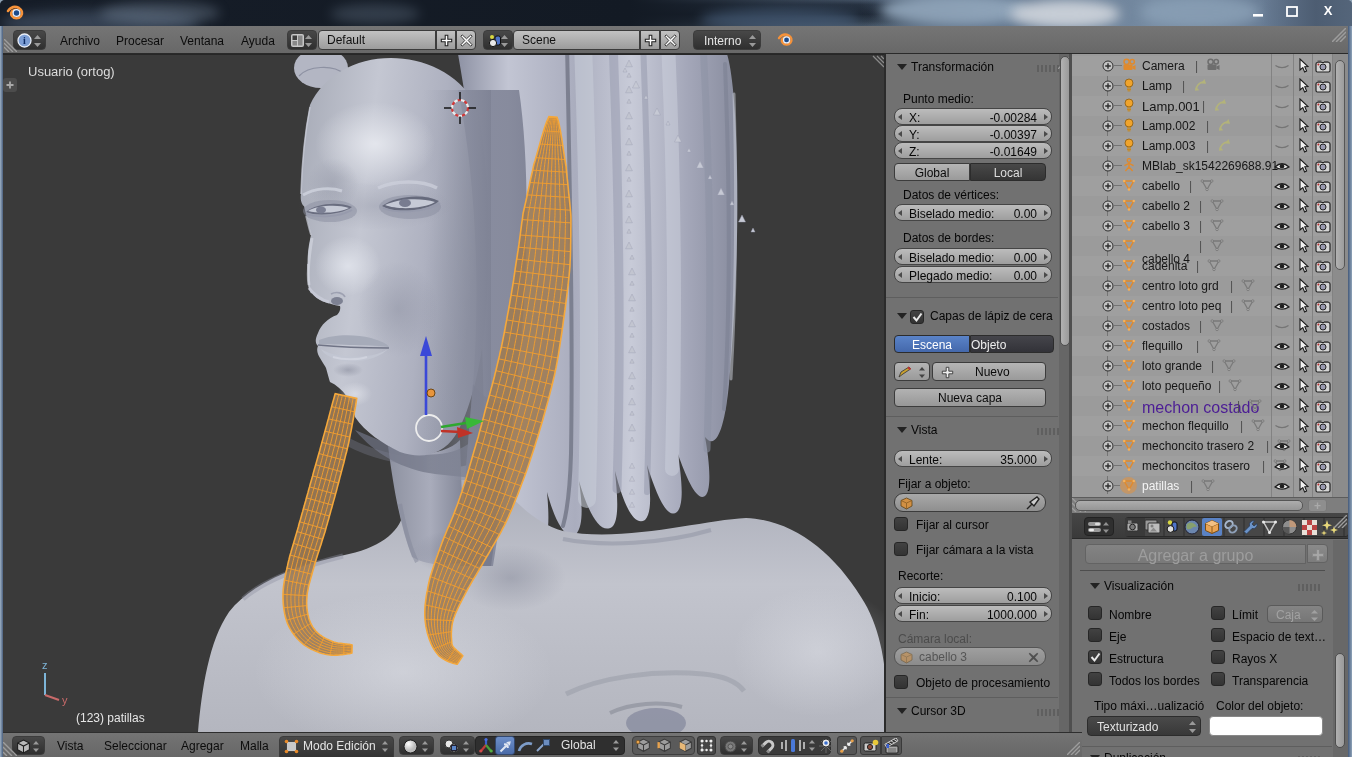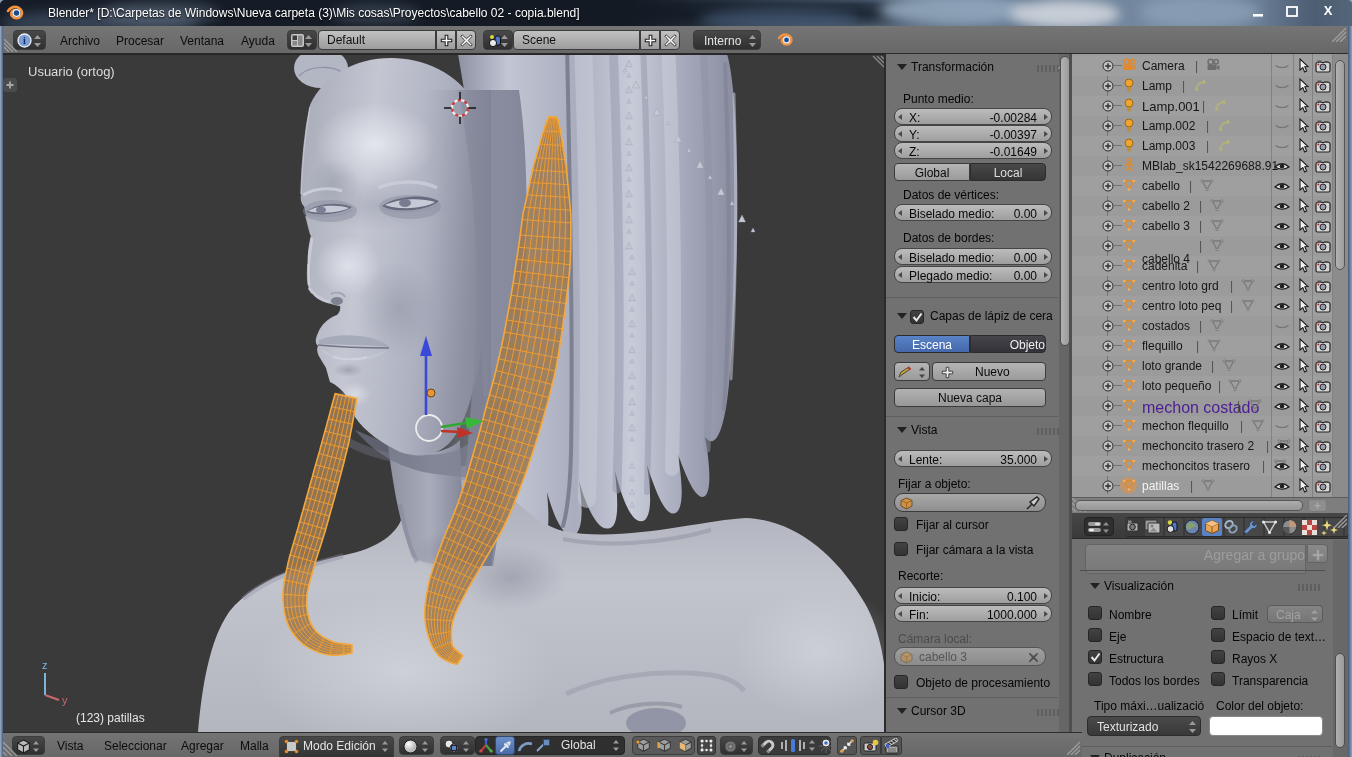--- a/index.html
+++ b/index.html
@@ -46,21 +46,20 @@
 <div class="cloud" style="left:1140px;top:-4px;width:120px;height:32px;background:#8aa0b6;opacity:.85"></div>
       <div class="abs" style="left:1262px;top:0;width:90px;height:26px;background:linear-gradient(90deg,rgba(70,86,106,0),#4d5d72 60%,#54657a)"></div>
 <div class="cloud" style="left:700px;top:8px;width:160px;height:24px;background:#4e6684;opacity:.6"></div>
 <div class="cloud" style="left:0px;top:10px;width:200px;height:26px;background:#56677e;opacity:.5"></div>
       <div class="cloud" style="left:100px;top:2px;width:120px;height:22px;background:#8a9cb0;opacity:.35"></div>
       <div class="cloud" style="left:330px;top:4px;width:90px;height:20px;background:#7a8ca0;opacity:.3"></div>
 <svg class="abs" style="left:6px;top:3px" width="22" height="19" viewBox="0 0 22 19">
 <path d="M2 8 C5 4,9 3,13 5 C16 7,17 10,15 13 C13 16,8 16,6 13 C4.5 11,5 8.5,7.5 7.5 C10 6.5,12.5 8,12.5 10" fill="none" stroke="#f6923a" stroke-width="2.6" stroke-linecap="round"></path>
 <circle cx="10.5" cy="10" r="3.4" fill="#1b4a8a" stroke="#e8effa" stroke-width="1.4"></circle>
 </svg>
-<div id="titletxt">Blender* [D:\Carpetas de Windows\Nueva carpeta (3)\Mis cosas\Proyectos\cabello 02 - copia.blend]</div>
 <div class="abs" style="left:1243px;top:4px;width:30px;height:15px;text-align:center"><svg width="14" height="11">
           <rect x="2" y="7" width="10" height="2.6" fill="#fff"></rect>
         </svg></div>
 <div class="abs" style="left:1277px;top:4px;width:30px;height:15px;text-align:center"><svg width="14" height="12">
           <rect x="2" y="1" width="10" height="9" fill="none" stroke="#fff" stroke-width="1.8"></rect>
         </svg></div>
 <div class="abs" style="left:1312px;top:3px;width:32px;height:16px;text-align:center;color:#fff;font-size:13px;font-weight:bold">X</div>
 </div>
 <div class="abs" id="bl"></div>
 <div class="abs" id="br"></div>
@@ -377,21 +376,21 @@
         <span class="lab">Plegado medio:</span>
         <span class="val">0.00</span>
       </div>
 <div class="abs" style="left:0;top:243px;width:172px;height:1px;background:#5e5e5e"></div>
 <div class="abs" style="left:44px;top:255px;color:#060606;font-size:12px;white-space:nowrap">Capas de lápiz de cera</div>
       <div class="abs" style="left:11px;top:259px;width:0;height:0;border-left:5px solid transparent;border-right:5px solid transparent;border-top:6px solid #222"></div>
 <div class="chk" style="left:24px;top:256px"><svg width="13" height="13">
           <path d="M2.5 6 L5.5 9.5 L10.5 2.5" stroke="#e8e8e8" stroke-width="2" fill="none"></path>
         </svg></div>
 <div class="abs" style="left:8px;top:281px;width:76px;height:18px;background:linear-gradient(180deg,#5a83c8,#4468ab);border:1px solid #2c2c2c;border-radius:4px 0 0 4px;text-align:center;color:#fff;padding-top:2px">Escena</div>
-<div class="abs" style="left:84px;top:281px;width:76px;height:18px;background:linear-gradient(180deg,#45454b,#323238);border:1px solid #2c2c2c;border-radius:0 4px 4px 0;text-align:right;color:#eee;padding-top:2px">Objeto</div>
+<div class="abs" style="left:84px;top:281px;width:84px;height:18px;background:linear-gradient(180deg,#45454b,#323238);border:1px solid #2c2c2c;border-radius:0 4px 4px 0;text-align:left;color:#eee;padding-top:2px">Objeto</div>
 <div class="abs" style="left:8px;top:308px;width:36px;height:19px;background:linear-gradient(180deg,#b5b5b5,#9a9a9a);border:1px solid #3c3c3c;border-radius:4px">
         <svg style="position:absolute;left:2px;top:2px" width="15" height="14" viewBox="0 0 15 14">
           <path d="M2 12 L4 7 L12 2 L13.5 4 L6 9 Z" fill="#caa12e" stroke="#333" stroke-width=".8"></path>
           <path d="M11 2.2 L13.4 4.4" stroke="#b33" stroke-width="2"></path>
         </svg>
         <svg class="updown" style="right:2px" width="8" height="13">
           <path d="M4 1 L7 4.5 L1 4.5 Z" fill="#444"></path>
           <path d="M4 12 L1 8.5 L7 8.5 Z" fill="#444"></path>
         </svg>
       </div>
@@ -1102,21 +1101,21 @@
           <rect x="7" y="7" width="5" height="5" fill="#e8e0d8"></rect>
           <rect x="2" y="12" width="5" height="5" fill="#e8e0d8"></rect>
           <rect x="12" y="12" width="5" height="5" fill="#e8e0d8"></rect>
         </g>
 <g transform="translate(195,0)">
           <path d="M7 2 L8.2 6 L12 7.2 L8.2 8.4 L7 12.4 L5.8 8.4 L2 7.2 L5.8 6 Z" fill="#e8d87a"></path>
           <path d="M14 8 L15 11 L18 12 L15 13 L14 16 L13 13 L10 12 L13 11 Z" fill="#e8d87a"></path>
           <path d="M4 12 L4.7 14.3 L7 15 L4.7 15.7 L4 18 L3.3 15.7 L1 15 L3.3 14.3 Z" fill="#e8d87a"></path>
         </g>
 </svg>
-<div class="abs" style="left:13px;top:31px;width:221px;height:30px;background:linear-gradient(180deg,#838383,#797979);border:1px solid #636363;border-radius:4px 0 0 4px;text-align:right;padding-top:2px;font-size:14px"><span style="color:#9d9d9d">Agregar a grupo</span></div>
+<div class="abs" style="left:13px;top:31px;width:221px;height:20px;background:linear-gradient(180deg,#838383,#797979);border:1px solid #636363;border-radius:4px 0 0 4px;text-align:center;padding-top:2px;font-size:16px"><span style="color:#9d9d9d">Agregar a grupo</span></div>
 <div class="abs" style="left:235px;top:31px;width:21px;height:19px;background:linear-gradient(180deg,#8a8a8a,#7c7c7c);border:1px solid #636363;border-radius:0 4px 4px 0">
         <svg style="position:absolute;left:3px;top:3px" width="14" height="14" viewBox="0 0 15 15">
           <path d="M6 1.5 h3 v4.5 h4.5 v3 h-4.5 v4.5 h-3 v-4.5 h-4.5 v-3 h4.5 Z" fill="#a8a8a8" stroke="#888" stroke-width="1"></path>
         </svg>
       </div>
 <div class="abs" style="left:8px;top:57px;width:245px;height:1px;background:#4e4e4e"></div>
 <div class="phdr" style="left:32px;top:66px">Visualización</div>
       <div class="dots" style="right:28px;top:71px"></div>
 <div class="chk" style="left:16px;top:93px"></div>
       <div class="chktxt" style="left:37px;top:95px">Nombre</div>

